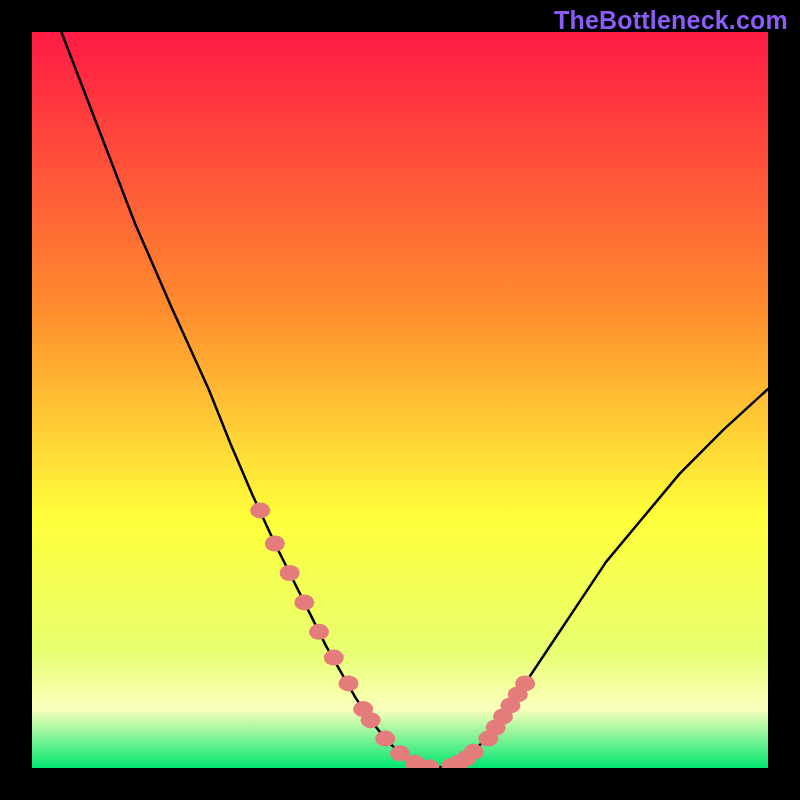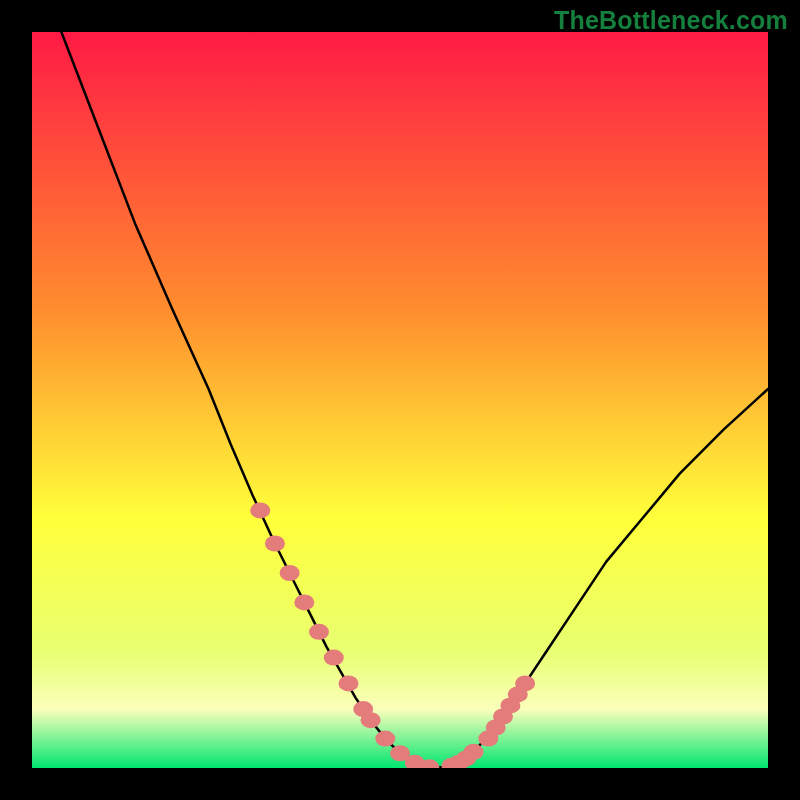--- a/index.html
+++ b/index.html
@@ -17,21 +17,21 @@
     width: 736px;
     height: 736px;
   }
   .watermark {
     position: absolute;
     top: 6px;
     right: 12px;
     font-family: Arial, Helvetica, sans-serif;
     font-size: 25px;
     font-weight: bold;
-    color: #15803d;
+    color: #8b5cf6;
     letter-spacing: 0.2px;
   }
   svg {
     display: block;
   }
 </style>
 </head>
 <body>
 
 <div class="watermark">TheBottleneck.com</div>

